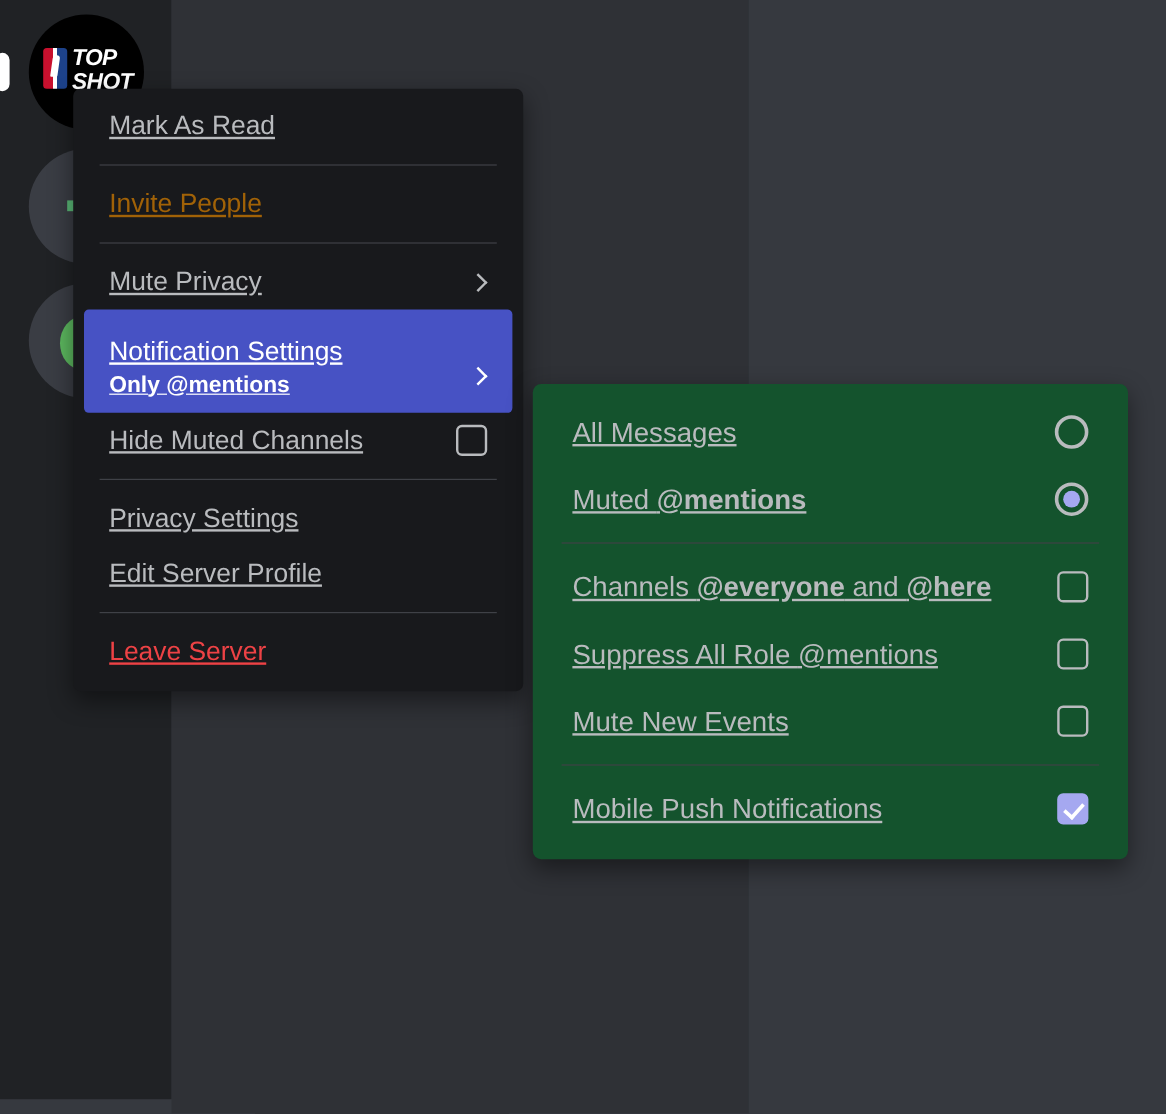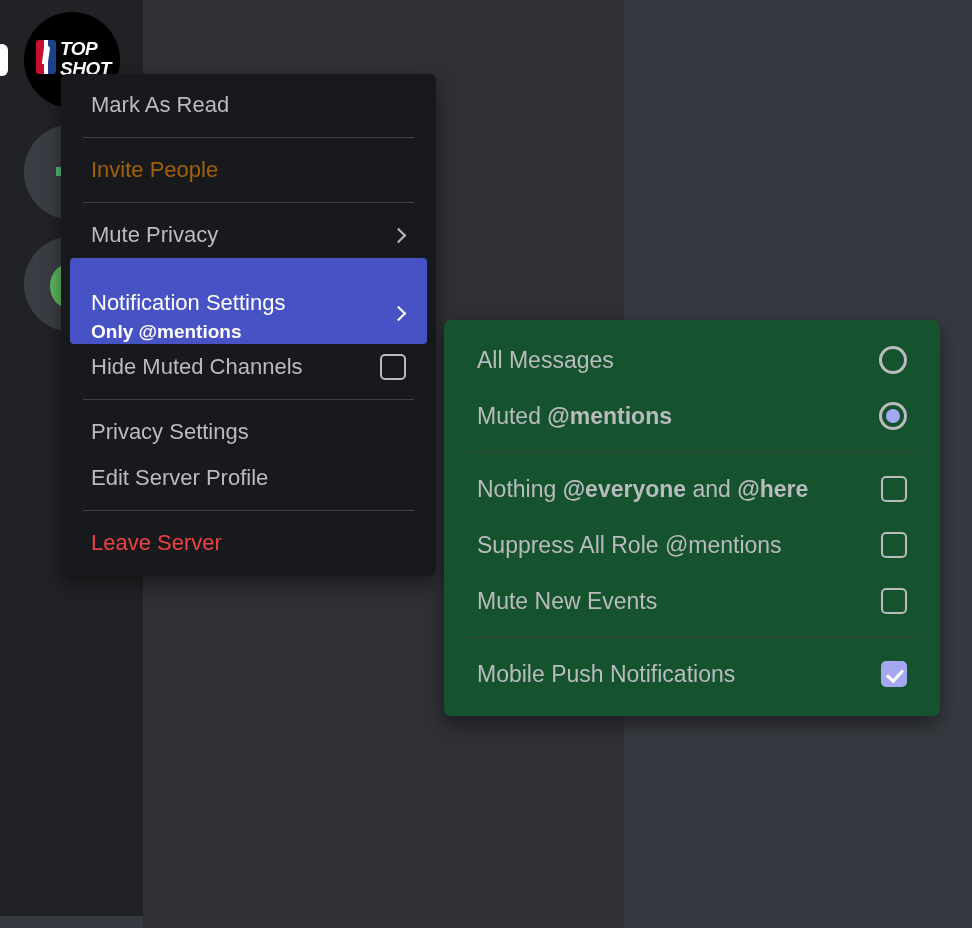--- a/index.html
+++ b/index.html
@@ -131,30 +131,31 @@
     position: relative;
     height: 46px;
     margin: 0 9px;
     padding: 0 21px;
     display: flex;
     align-items: center;
     border-radius: 4px;
     box-sizing: border-box;
     color: #b9bbbe;
     font-size: 22px;
+    text-decoration: underline;
   }
   .menu-item .label { flex: 1 1 auto; }
   .menu-item.invite { color: #a16207; }
   .menu-item.danger { color: #ed4245; }
 
   .menu-item.selected {
     background: #4752c4;
     color: #ffffff;
     height: 86px;
-    align-items: flex-end;
+    align-items: center;
     padding-top: 10px;
   }
   .menu-item.selected .stack {
     flex: 1 1 auto;
     display: flex;
     flex-direction: column;
     gap: 3px;
   }
   .menu-item.selected .title {
     font-size: 22px;
@@ -347,21 +348,21 @@
 
     <div class="menu-item">
       <span class="label"><span>Muted </span><span class="bold">@mentions</span></span>
       <span class="radio on"></span>
     </div>
 
 
     <div class="menu-sep"></div>
 
     <div class="menu-item">
-      <span class="label"><span>Nothing </span><span class="bold">@everyone</span><span> and </span><span class="bold">@here</span></span>
+      <span class="label"><span>Channels </span><span class="bold">@everyone</span><span> and </span><span class="bold">@here</span></span>
       <span class="checkbox"></span>
     </div>
 
     <div class="menu-item">
       <span class="label"><span>Suppress All Role </span><span>@mentions</span></span>
       <span class="checkbox"></span>
     </div>
 
     <div class="menu-item">
       <span class="label">Mute New Events</span>

